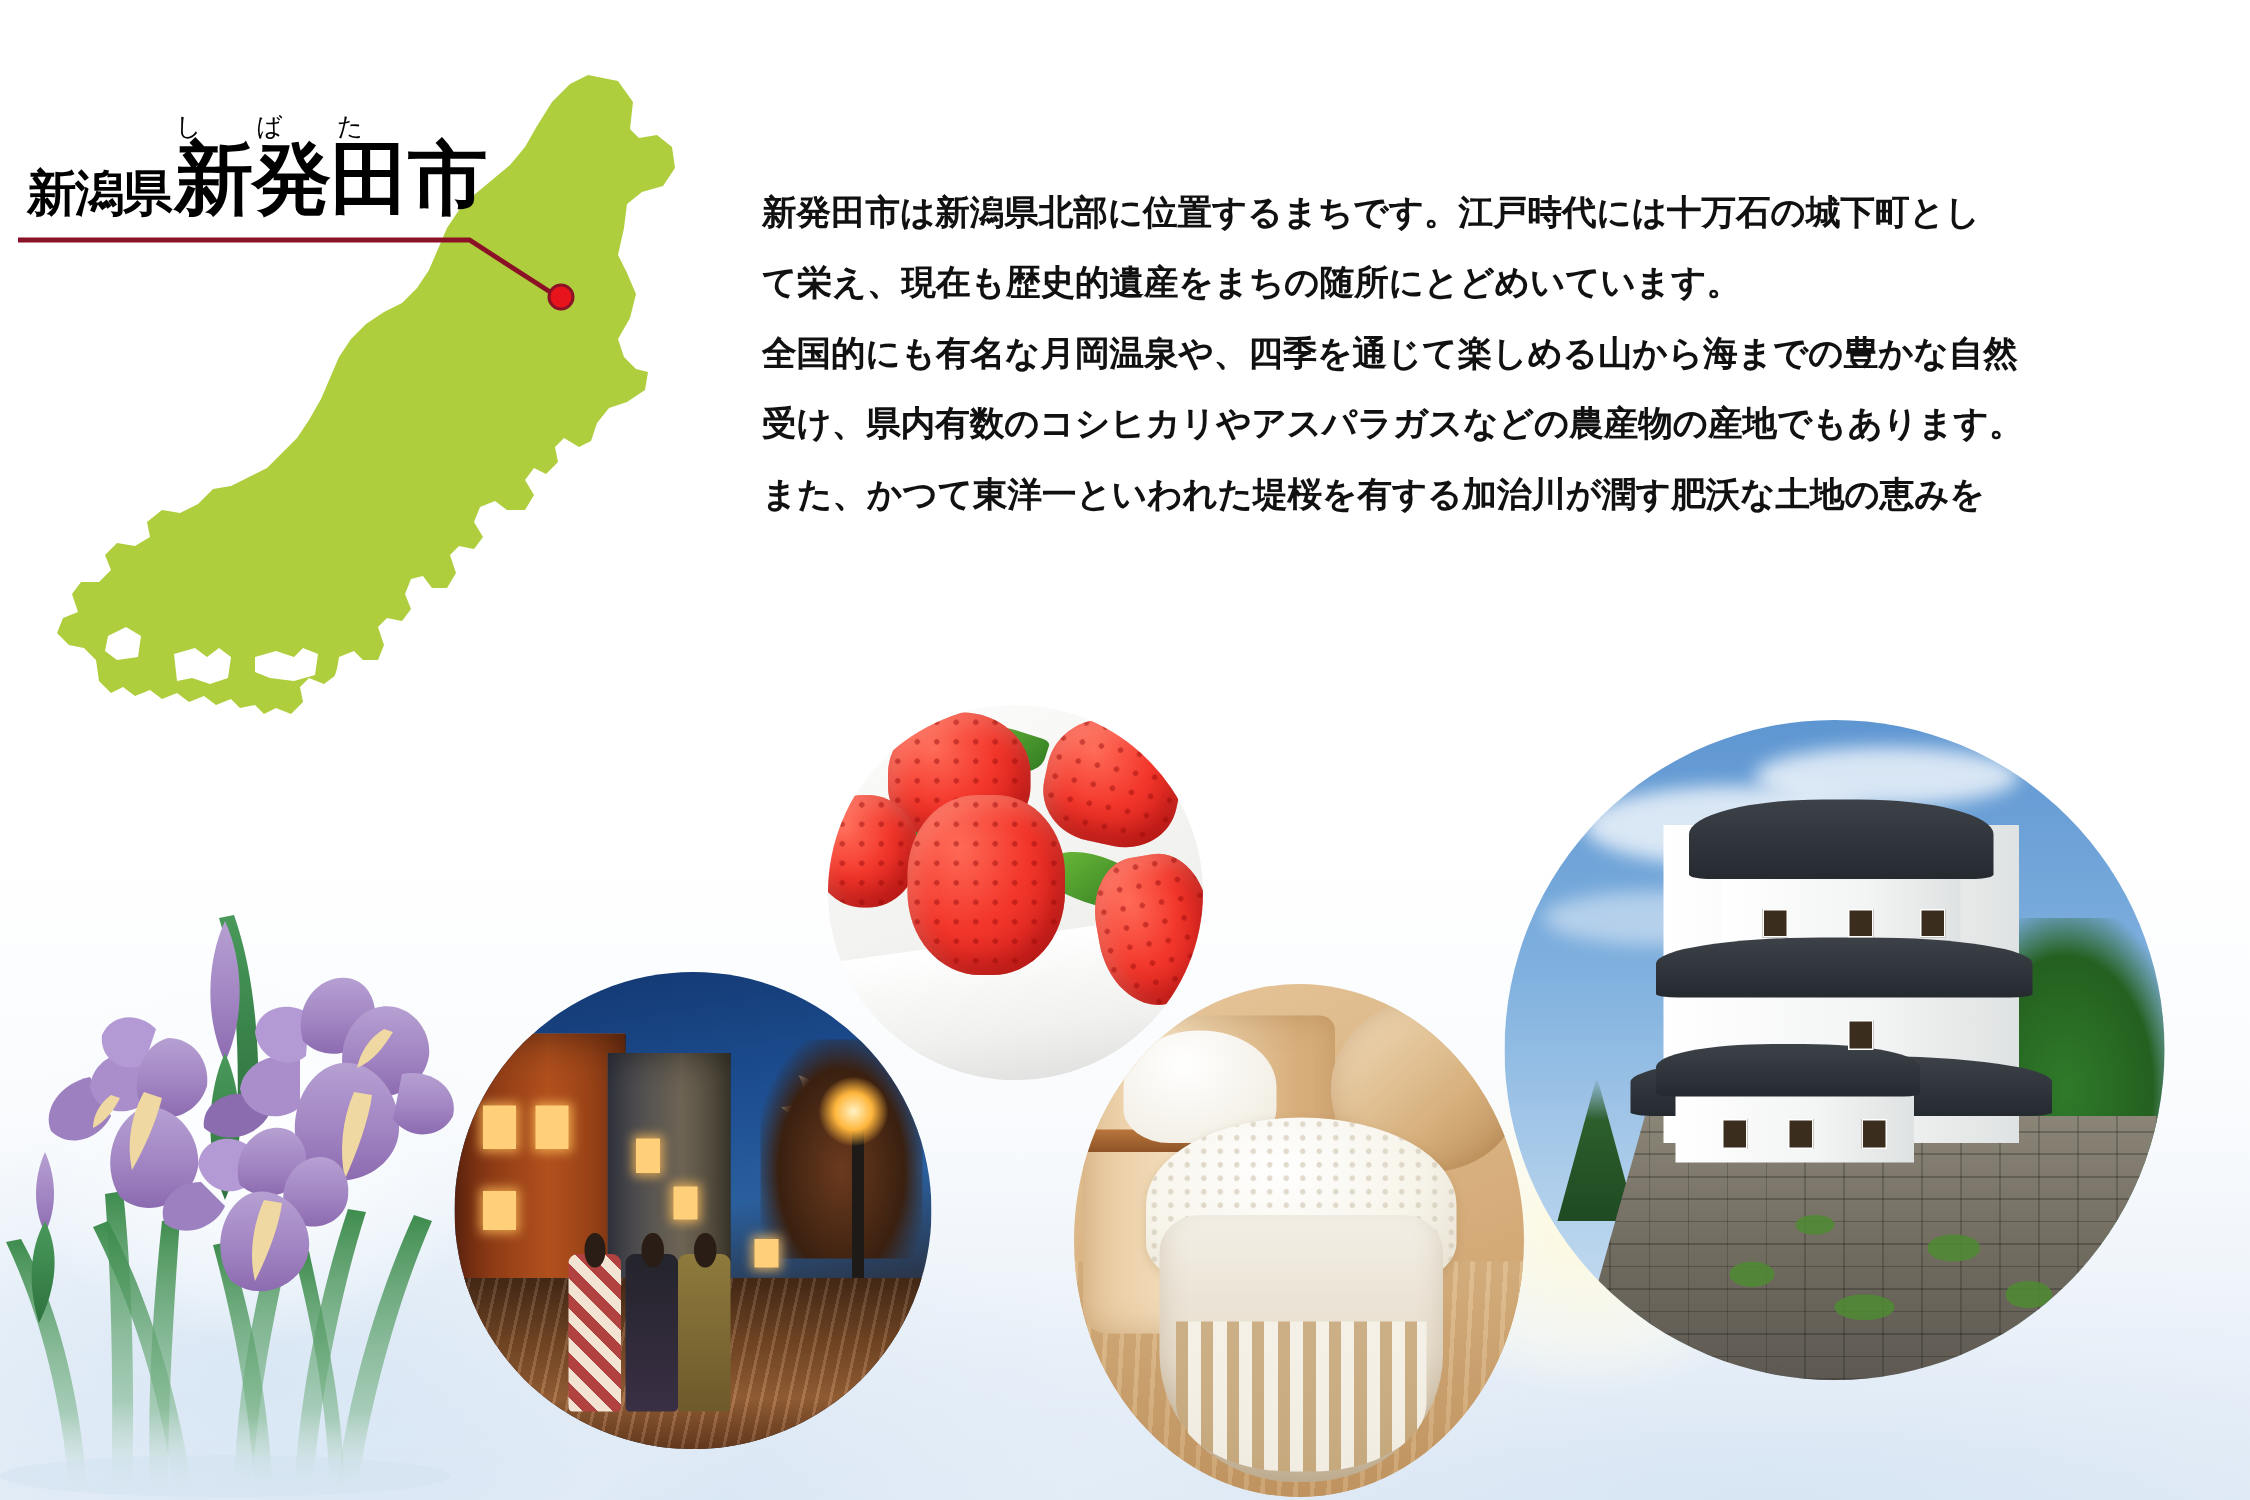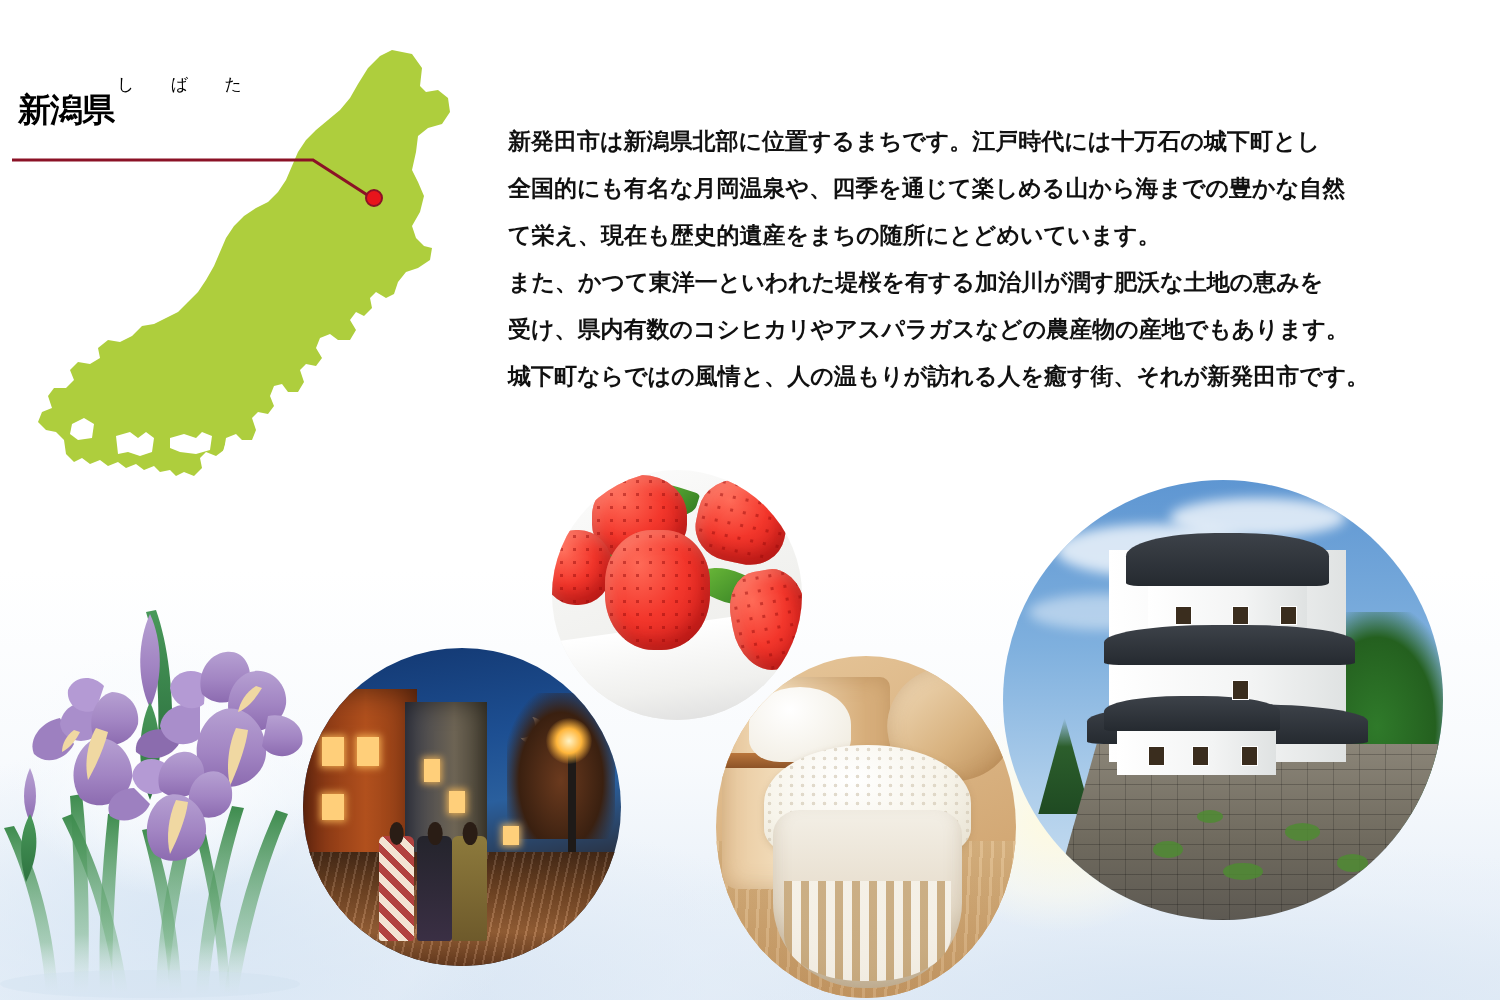--- a/index.html
+++ b/index.html
@@ -245,36 +245,36 @@
   </div>
 
   <div class="label-block">
     <div class="ruby-row">
       <span>し</span>
       <span>ば</span>
       <span>た</span>
     </div>
     <div class="name-row">
       <span class="pref">新潟県</span>
+      <span class="city">新発田市</span>
     </div>
   </div>
 
   <svg class="leader" viewBox="0 0 420 80" xmlns="http://www.w3.org/2000/svg">
     <polyline points="12,20 313,20 372,58" fill="none" stroke="#8b1226" stroke-width="3.2"></polyline>
     <circle cx="374" cy="58" r="8" fill="#e8141b" stroke="#8b1226" stroke-width="2"></circle>
   </svg>
 
 
   <div class="body-text">
     <p>新発田市は新潟県北部に位置するまちです。江戸時代には十万石の城下町とし</p>
+    <p>て栄え、現在も歴史的遺産をまちの随所にとどめいています。</p>
     <p>全国的にも有名な月岡温泉や、四季を通じて楽しめる山から海までの豊かな自然</p>
-    <p>て栄え、現在も歴史的遺産をまちの随所にとどめいています。</p>
+    <p>受け、県内有数のコシヒカリやアスパラガスなどの農産物の産地でもあります。</p>
     <p>また、かつて東洋一といわれた堤桜を有する加治川が潤す肥沃な土地の恵みを</p>
-    <p>受け、県内有数のコシヒカリやアスパラガスなどの農産物の産地でもあります。</p>
-    <p>城下町ならではの風情と、人の温もりが訪れる人を癒す街、それが新発田市です。</p>
   </div>
 
   <div class="photo" id="photo-castle">
     <div class="inner">
       <div class="ct-sky"></div>
       <div class="ct-cloud" style="left:12%;top:10%;width:46%;height:12%;"></div>
       <div class="ct-cloud" style="left:38%;top:4%;width:40%;height:9%;"></div>
       <div class="ct-cloud" style="left:6%;top:26%;width:34%;height:8%;opacity:.6;"></div>
       <div class="ct-pine"></div>
       <div class="ct-tree"></div>

